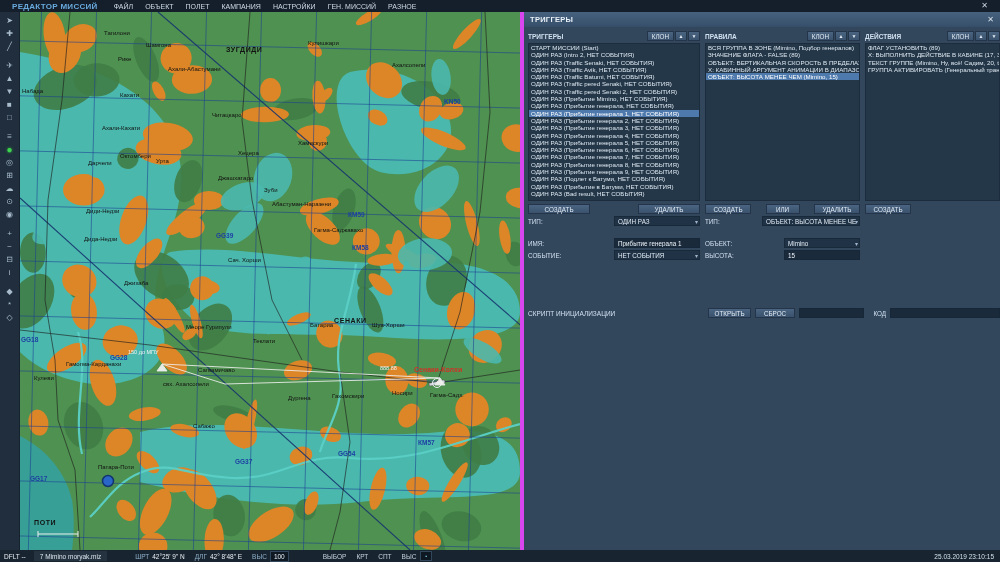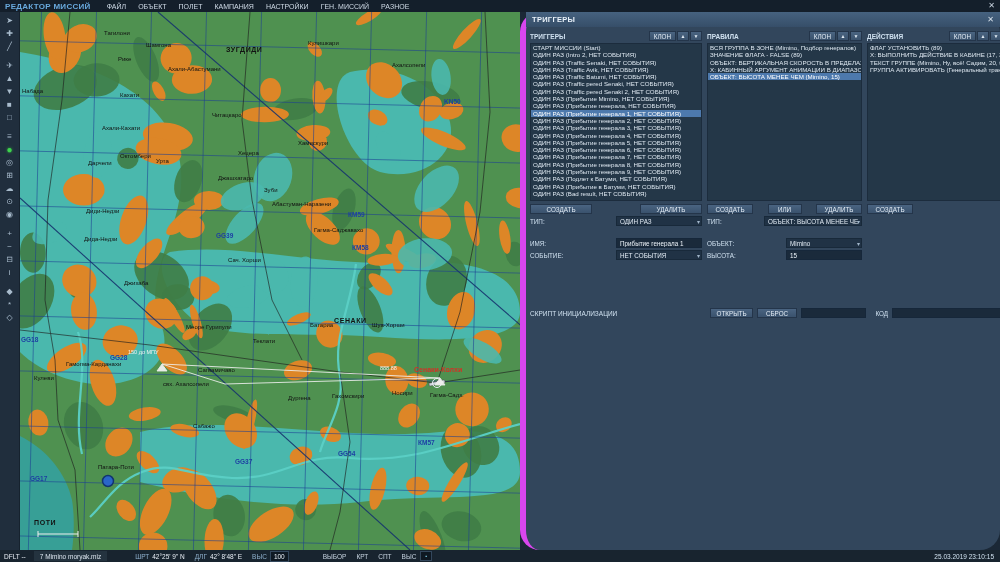--- a/index.html
+++ b/index.html
@@ -1,20 +1,20 @@
 <!DOCTYPE html>
 <html><head>
 <meta charset="utf-8">
 <style>
   html,body{margin:0;padding:0;background:#0d151e;}
   .screen{position:relative;width:1000px;height:562px;background:#1b2836;overflow:hidden;
           font-family:"Liberation Sans",sans-serif;-webkit-font-smoothing:antialiased;}
 
   
-  .menubar{position:absolute;top:0;left:0;right:0;height:12px;background:#141f2b;display:flex;align-items:center;padding:0 5px;z-index:30;}
+  .menubar{position:absolute;top:0;left:0;right:0;height:12px;background:#141f2b;display:flex;align-items:center;padding:0 12px;z-index:30;}
   .app-title{color:#69aade;font-weight:bold;font-size:8px;letter-spacing:.3px;margin-right:16px;}
   .menu-items{display:flex;align-items:center;}
   .menu-item{color:#cfdae6;font-size:7px;margin-right:12px;cursor:default;white-space:nowrap;}
   .window-close{margin-left:auto;color:#c7d2de;font-size:8px;line-height:8px;}
 
   
   .toolbar{position:absolute;top:12px;left:0;width:20px;bottom:12px;background:#202e3d;display:flex;flex-direction:column;align-items:center;padding-top:2px;z-index:20;border-right:1px solid #16222e;box-sizing:border-box;}
   .tool{width:16px;height:13px;color:#a9bccd;font-size:8px;line-height:13px;text-align:center;cursor:default;}
   .tool.active{color:#3ed24e;font-size:10px;text-shadow:0 0 3px #2fae3e;}
   .tool.gap{height:6px;}
@@ -24,21 +24,21 @@
   .labels{position:absolute;left:0;top:0;width:100%;height:100%;pointer-events:none;}
   .map-label{position:absolute;font-size:6px;color:#121212;white-space:nowrap;}
   .map-label.city{font-size:7px;font-weight:bold;letter-spacing:.6px;}
   .grid-label{position:absolute;font-size:6.5px;font-weight:bold;color:#1d3fa3;white-space:nowrap;}
   .route-label{position:absolute;font-size:5.5px;color:#f2f2f2;white-space:nowrap;}
   .airfield-label{position:absolute;left:394px;top:354px;font-size:7px;font-weight:bold;color:#d03226;white-space:nowrap;}
   #grid line{stroke:#1d3e94;stroke-width:0.7;opacity:0.8;}
   #grid{transform:rotate(1.4deg);transform-origin:250px 269px;}
 
   
-  .panel{position:absolute;left:520px;top:12px;width:480px;height:538px;background:#32465c;border-left:6px solid #d946ef;box-sizing:border-box;z-index:10;border-radius:20px;}
+  .panel{position:absolute;left:520px;top:12px;width:480px;height:538px;background:#32465c;border-left:4px solid #d946ef;box-sizing:border-box;z-index:10;}
   .panel-titlebar{position:absolute;top:0;left:0;right:0;height:15px;background:linear-gradient(#46627f,#364e69);display:flex;align-items:center;padding:0 6px;box-sizing:border-box;}
   .panel-title{color:#e9f1f9;font-size:7.5px;font-weight:bold;letter-spacing:.3px;}
   .panel-close{margin-left:auto;color:#d6e0ea;font-size:8px;}
   .col{position:absolute;top:18px;}
   .col-triggers{left:4px;width:172px;}
   .col-rules{left:181px;width:155px;}
   .col-actions{left:341px;width:135px;}
   .col-head{display:flex;align-items:center;height:12px;gap:1px;}
   .col-title{color:#cfe0ef;font-size:6.5px;font-weight:bold;flex:1;}
   .btn{background:linear-gradient(#4a6481,#3a526d);border:1px solid #24354a;color:#e2ebf4;font-size:6.3px;height:10px;box-sizing:border-box;display:inline-flex;align-items:center;justify-content:center;padding:0 4px;white-space:nowrap;cursor:default;}

